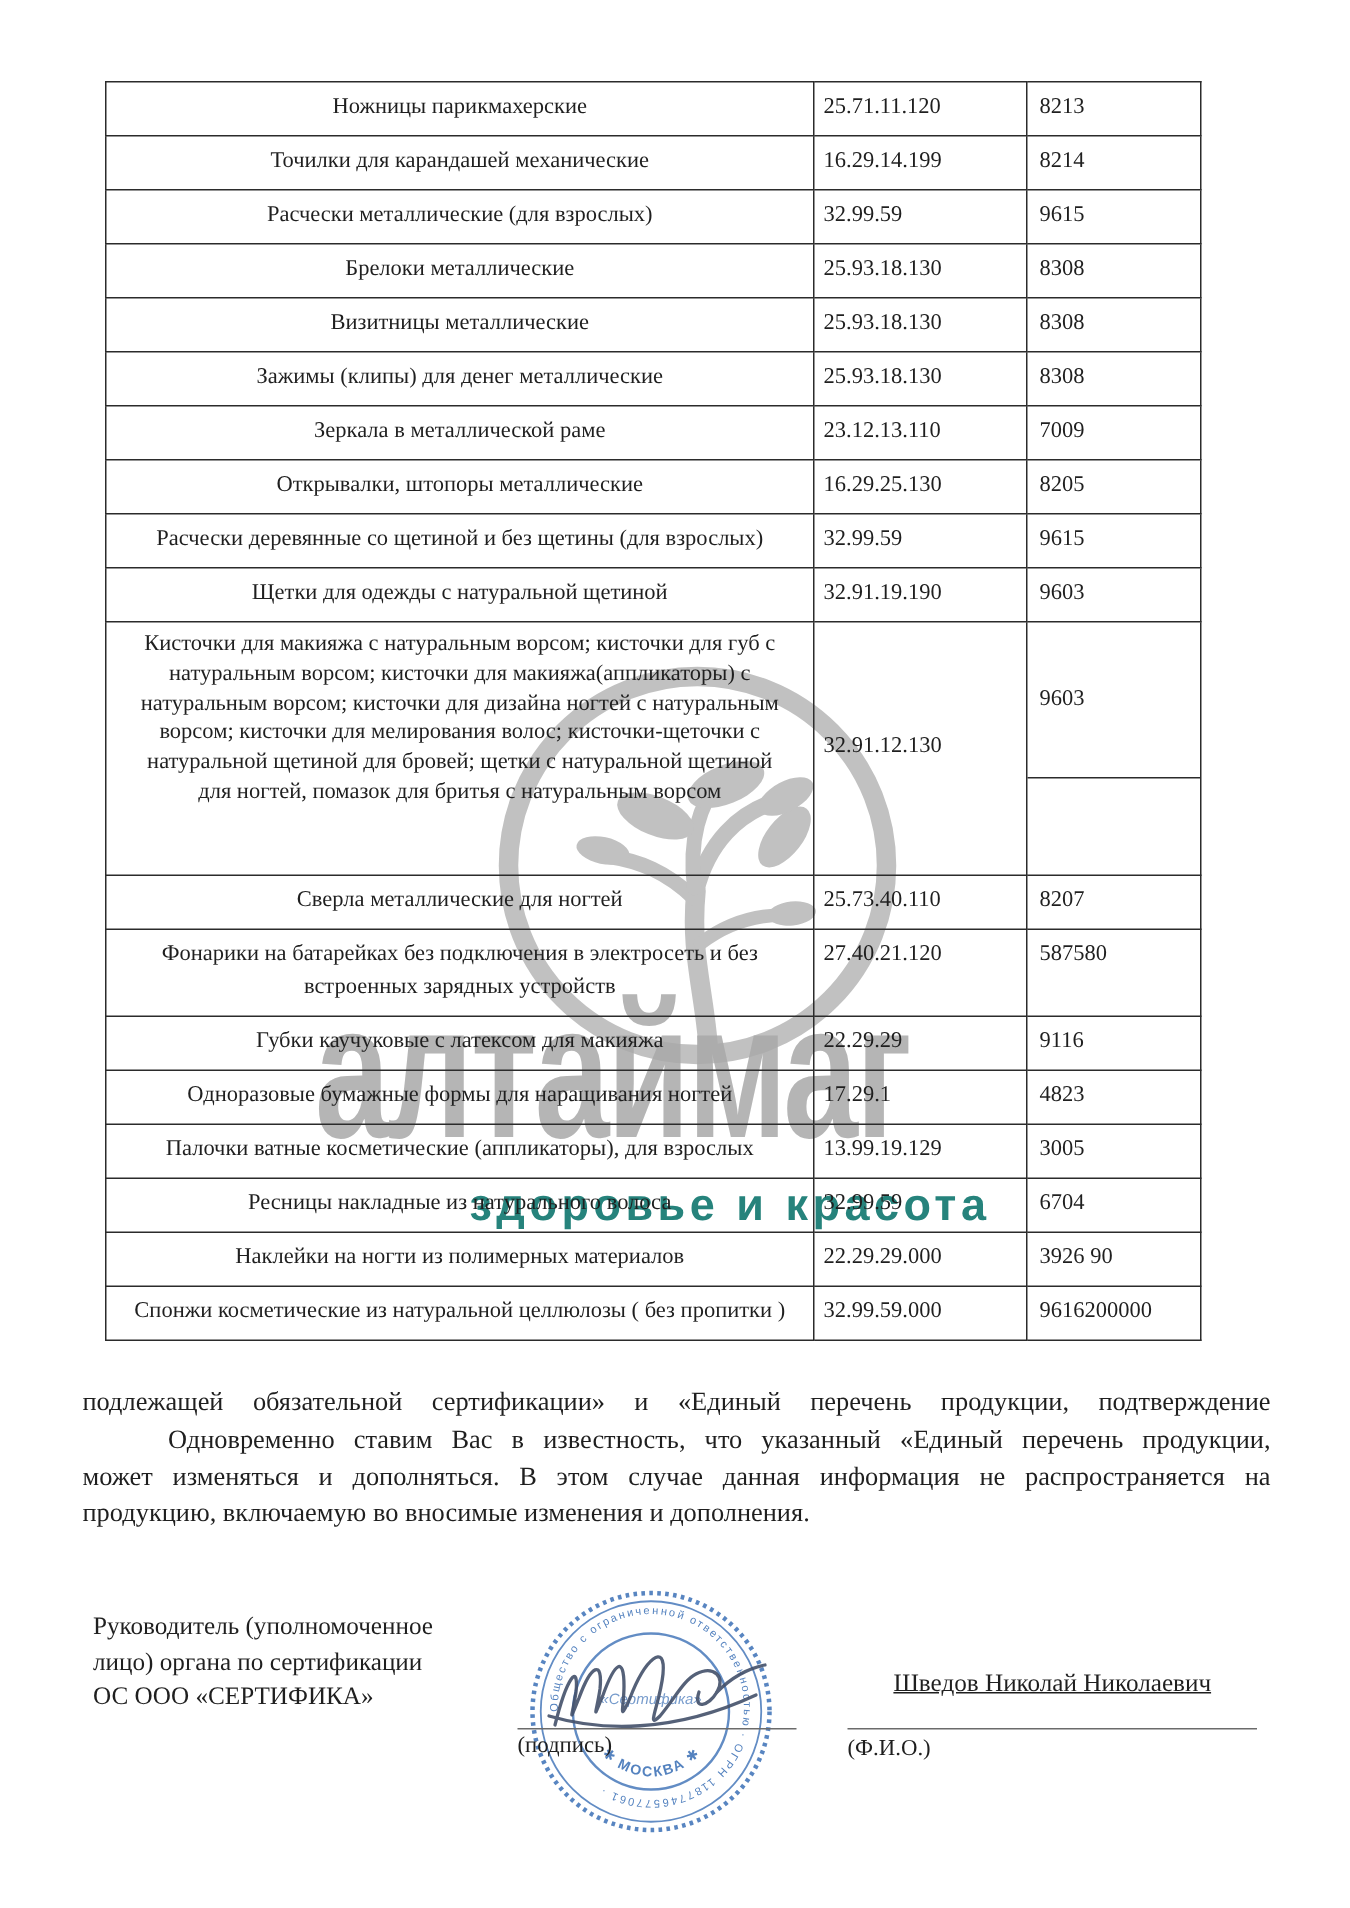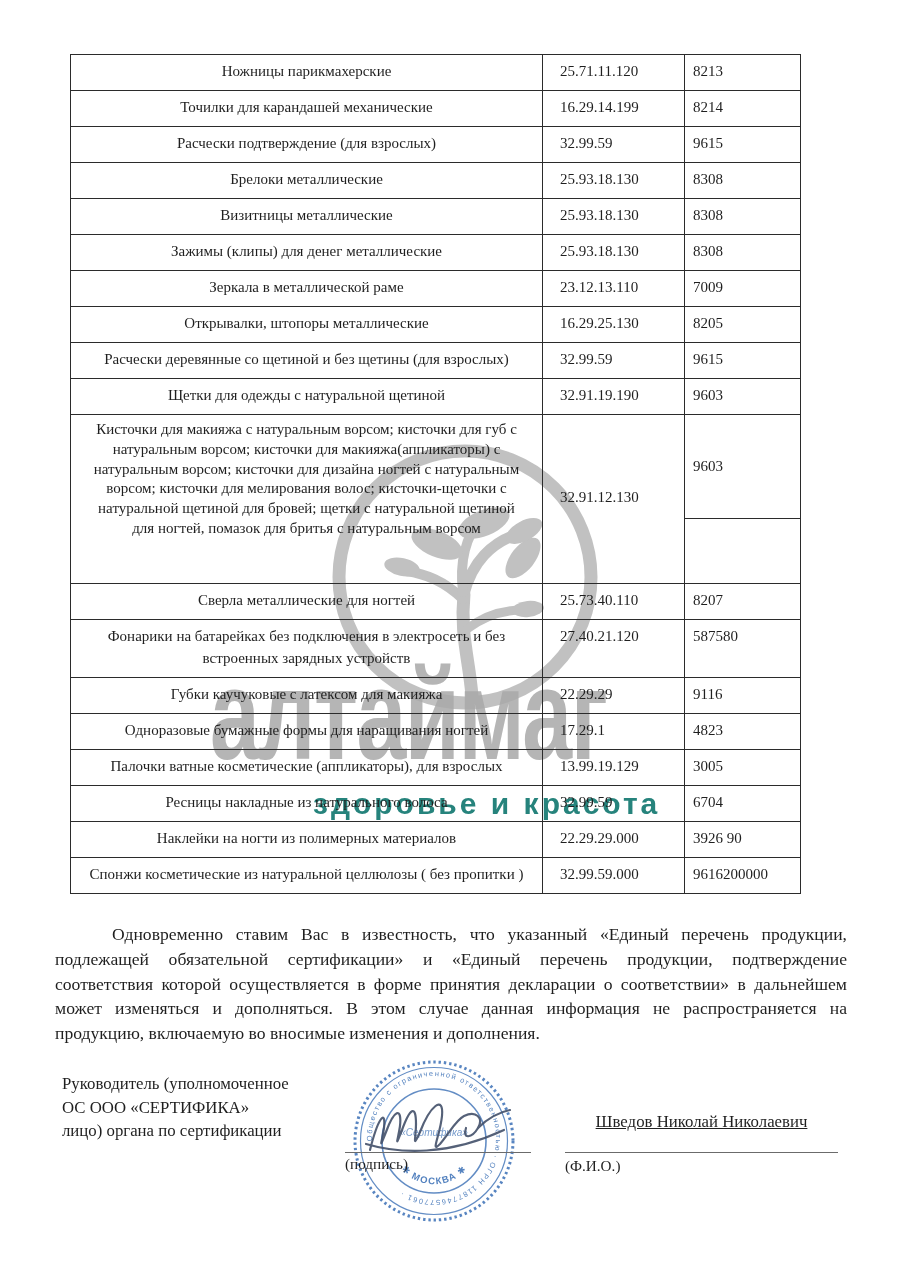--- a/index.html
+++ b/index.html
@@ -26,21 +26,21 @@
 
   
   table.products {
     position:absolute; left:70px; top:54px; width:730px;
     border-collapse:collapse; table-layout:fixed; background:transparent;
     font-size:15px; line-height:22px;
   }
   col.w1{width:472px} col.w2{width:142px} col.w3{width:116px}
   .products td { border:1.6px solid #2b2b2b; vertical-align:top; padding:5px 4px 8px; }
   .products td.c1 { text-align:center; padding:5px 17px 8px; }
-  .products td.c2 { padding-left:17px; }
+  .products td.c2 { padding-left:6px; }
   .products td.c3 { padding-left:8px; }
   tr.dense td { line-height:19.8px; }
   tr.dense td.c2 { vertical-align:middle; }
   td.c3.split { padding:0; }
   .splitwrap { display:flex; flex-direction:column; height:168px; }
   .split-top { flex:0 0 104px; border-bottom:1.6px solid #2b2b2b; display:flex; align-items:center; padding-left:8px; box-sizing:border-box; }
   .split-bottom { flex:1; }
 
   
   .para { position:absolute; left:55px; top:922px; width:792px; font-size:17.6px; line-height:24.8px; }
@@ -97,21 +97,21 @@
           <td class="c1">Ножницы парикмахерские</td>
           <td class="c2">25.71.11.120</td>
           <td class="c3">8213</td>
         </tr>
         <tr>
           <td class="c1">Точилки для карандашей механические</td>
           <td class="c2">16.29.14.199</td>
           <td class="c3">8214</td>
         </tr>
         <tr>
-          <td class="c1">Расчески подтверждение (для взрослых)</td>
+          <td class="c1">Расчески металлические (для взрослых)</td>
           <td class="c2">32.99.59</td>
           <td class="c3">9615</td>
         </tr>
         <tr>
           <td class="c1">Брелоки металлические</td>
           <td class="c2">25.93.18.130</td>
           <td class="c3">8308</td>
         </tr>
         <tr>
           <td class="c1">Визитницы металлические</td>
@@ -190,31 +190,30 @@
         </tr>
         <tr>
           <td class="c1">Спонжи косметические из натуральной целлюлозы ( без пропитки )</td>
           <td class="c2">32.99.59.000</td>
           <td class="c3">9616200000</td>
         </tr>
       </tbody>
   </table>
 
   <div class="para" id="para">
+      <div class="para-line">подлежащей обязательной сертификации» и «Единый перечень продукции, подтверждение</div>
       <div class="para-line first">Одновременно ставим Вас в известность, что указанный «Единый перечень продукции,</div>
-      <div class="para-line">подлежащей обязательной сертификации» и «Единый перечень продукции, подтверждение</div>
-      <div class="para-line">соответствия которой осуществляется в форме принятия декларации о соответствии» в дальнейшем</div>
       <div class="para-line">может изменяться и дополняться. В этом случае данная информация не распространяется на</div>
       <div class="para-line last">продукцию, включаемую во вносимые изменения и дополнения.</div>
     </div>
 
   <div class="sig-left" id="sig-left">
       <div>Руководитель (уполномоченное</div>
+      <div>лицо) органа по сертификации</div>
       <div>ОС ООО «СЕРТИФИКА»</div>
-      <div>лицо) органа по сертификации</div>
     </div>
 
   <svg class="stamp-svg" width="170" height="170" viewBox="0 0 170 170" xmlns="http://www.w3.org/2000/svg" xmlns:xlink="http://www.w3.org/1999/xlink">
     <defs>
       <path id="ringpath" d="M23,85 a62,62 0 1,1 0.01,0.2"></path>
       <path id="citypath" d="M48,108 A44,44 0 0,0 122,108"></path>
     </defs>
     <g stroke="var(--stamp-blue,#4678ba)" fill="none">
       <circle cx="85" cy="85" r="79" stroke-width="3" stroke-dasharray="2.4,2.9" opacity=".9"></circle>
       <circle cx="85" cy="85" r="73.5" stroke-width="1.2" opacity=".85"></circle>

